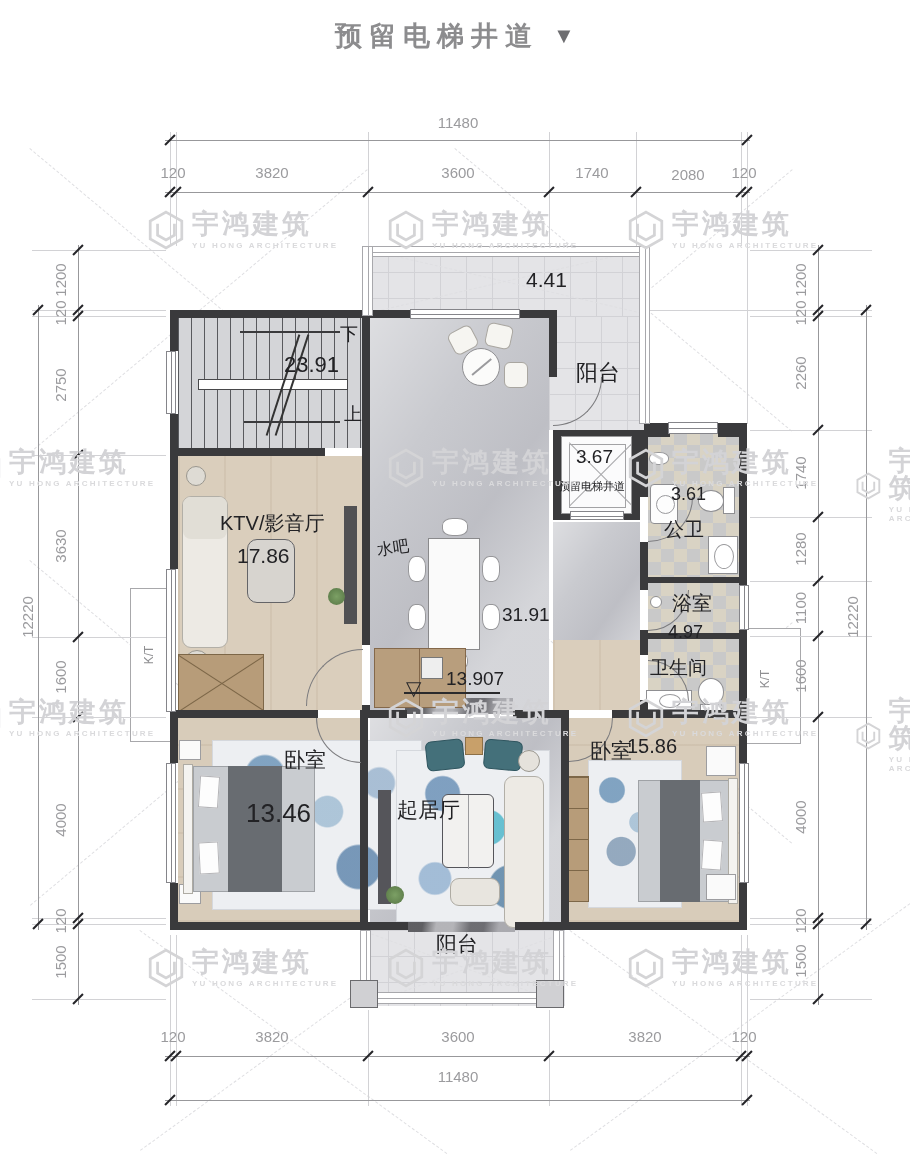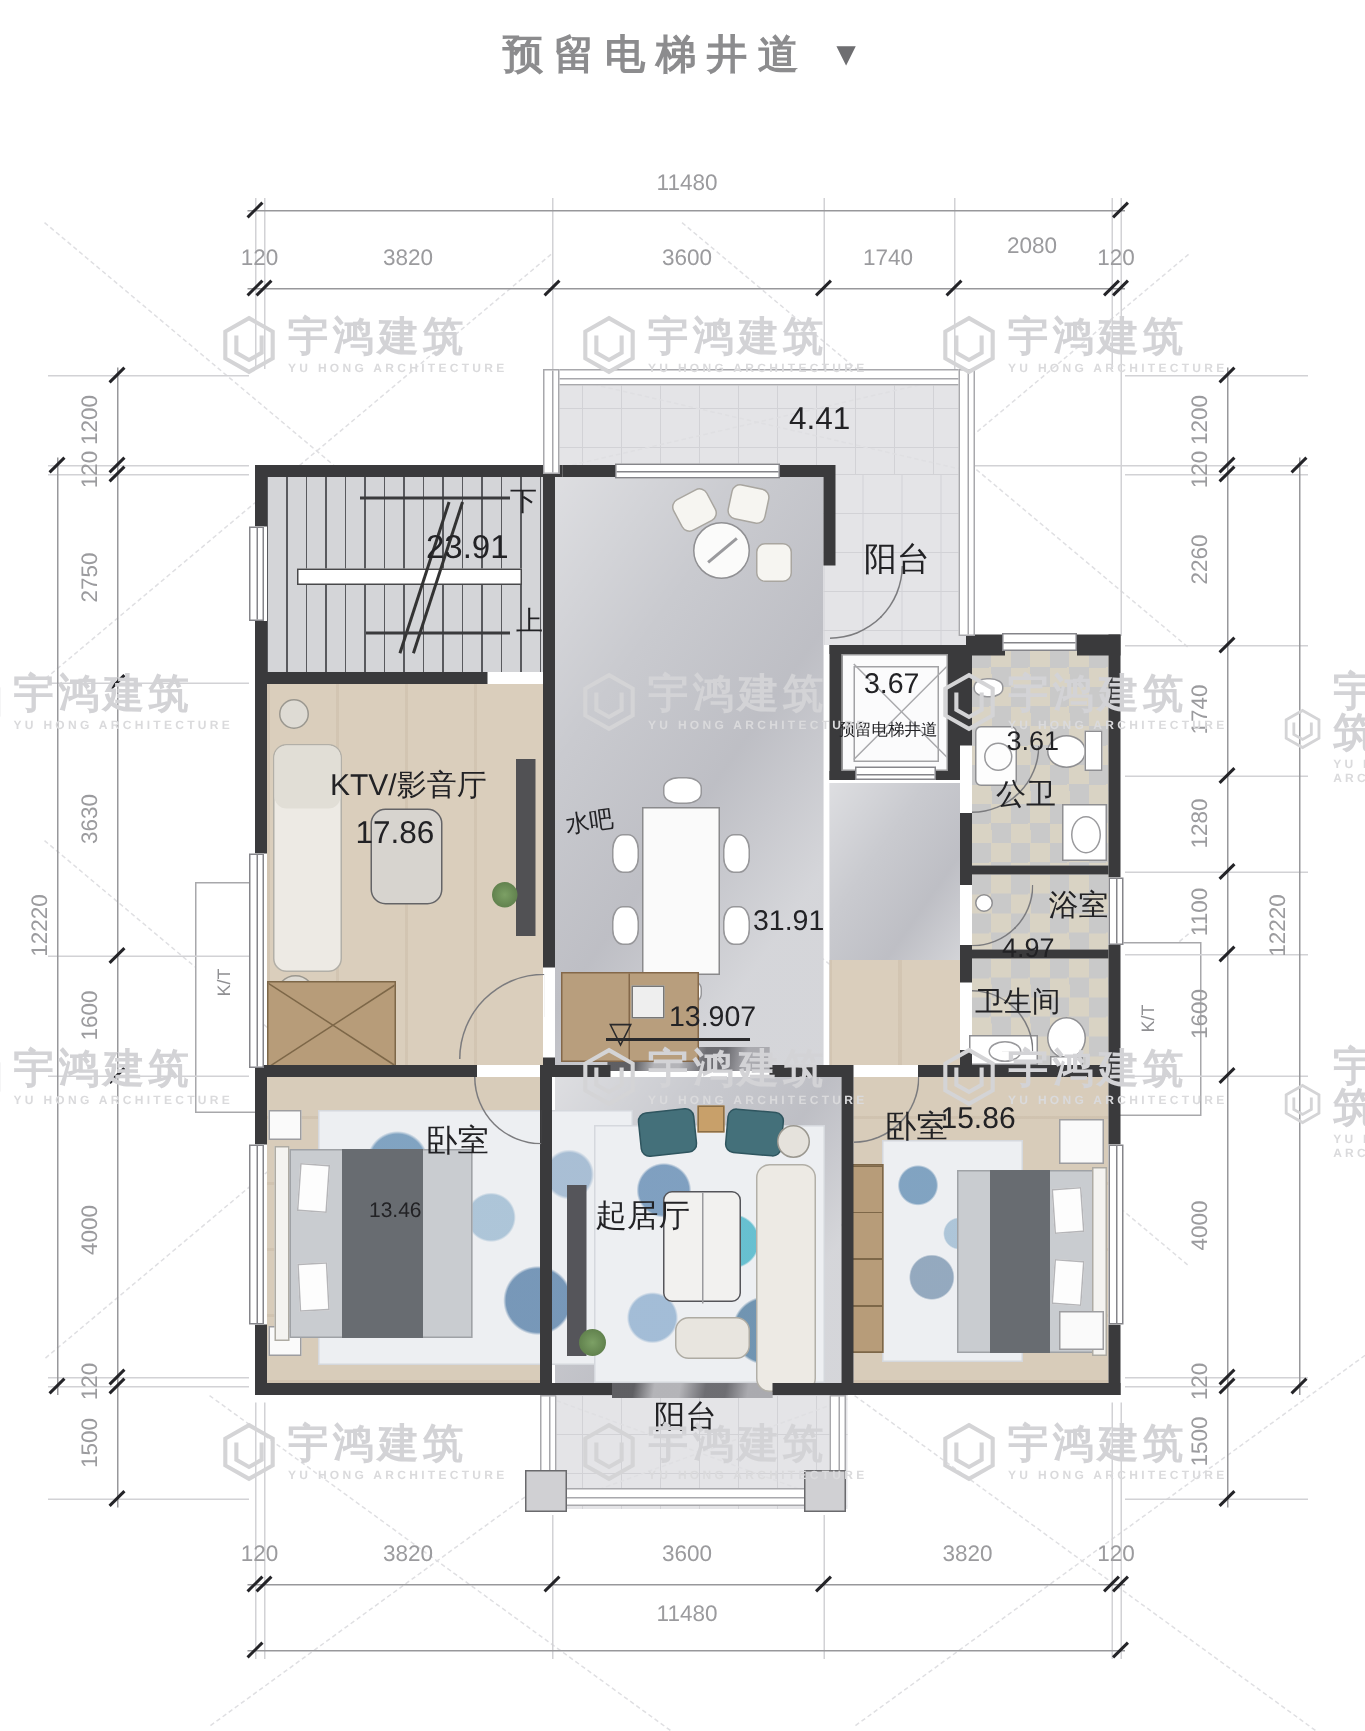--- a/index.html
+++ b/index.html
@@ -208,28 +208,28 @@
   <span class="roomlabel" style="left:284px;top:352px;font-size:22px">23.91</span>
   <span class="roomlabel" style="left:344px;top:402px;font-size:18px">上</span>
   <span class="roomlabel" style="left:576px;top:446px;font-size:19px">3.67</span>
   <span class="roomlabel" style="left:559px;top:479px;font-size:11px">预留电梯井道</span>
   <span class="roomlabel" style="left:671px;top:484px;font-size:18px">3.61</span>
   <span class="roomlabel" style="left:664px;top:516px;font-size:20px">公卫</span>
   <span class="roomlabel" style="left:220px;top:510px;font-size:20px">KTV/影音厅</span>
   <span class="roomlabel" style="left:237px;top:544px;font-size:21px">17.86</span>
   <span class="roomlabel" style="left:377px;top:538px;font-size:16px;transform:rotate(-8deg)">水吧</span>
   <span class="roomlabel" style="left:502px;top:604px;font-size:19px">31.91</span>
-  <span class="roomlabel" style="left:699px;top:590px;font-size:20px">浴室</span>
+  <span class="roomlabel" style="left:672px;top:590px;font-size:20px">浴室</span>
   <span class="roomlabel" style="left:668px;top:622px;font-size:18px">4.97</span>
   <span class="roomlabel" style="left:650px;top:655px;font-size:19px">卫生间</span>
   <span class="roomlabel" style="left:446px;top:668px;font-size:19px">13.907</span>
   <span class="roomlabel" style="left:406px;top:676px;font-size:20px;color:#2a2a2c">▽</span>
   <div class="abs" style="left:404px;top:692px;width:96px;height:1.6px;background:#2a2a2c;z-index:20"></div>
   <span class="roomlabel" style="left:284px;top:746px;font-size:21px">卧室</span>
-  <span class="roomlabel" style="left:246px;top:798px;font-size:14px">13.46</span>
+  <span class="roomlabel" style="left:246px;top:798px;font-size:26px">13.46</span>
   <span class="roomlabel" style="left:397px;top:796px;font-size:21px">起居厅</span>
   <span class="roomlabel" style="left:590px;top:737px;font-size:21px">卧室</span>
   <span class="roomlabel" style="left:627px;top:735px;font-size:20px">15.86</span>
   <span class="roomlabel" style="left:436px;top:930px;font-size:21px">阳台</span>
   <span class="roomlabel" style="left:140px;top:648px;font-size:12px;color:#8f8f92;transform:rotate(-90deg)">K/T</span>
   <span class="roomlabel" style="left:756px;top:672px;font-size:12px;color:#8f8f92;transform:rotate(-90deg)">K/T</span>
 
 <div class="wall" style="left:170px;top:310px;width:205px;height:8px"></div>
     <div class="wall" style="left:375px;top:310px;width:35px;height:8px"></div>
     <div class="wall" style="left:520px;top:310px;width:33px;height:8px"></div>
@@ -354,21 +354,21 @@
     <div class="tick" style="left:811px;top:917px"></div>
     <div class="tick" style="left:811px;top:923px"></div>
     <div class="tick" style="left:811px;top:998px"></div>
     <div class="tick" style="left:859px;top:309px"></div>
     <div class="tick" style="left:859px;top:923px"></div>
     <span class="dimtext" style="left:458px;top:122px">11480</span>
     <span class="dimtext" style="left:173px;top:172px">120</span>
     <span class="dimtext" style="left:272px;top:172px">3820</span>
     <span class="dimtext" style="left:458px;top:172px">3600</span>
     <span class="dimtext" style="left:592px;top:172px">1740</span>
-    <span class="dimtext" style="left:688px;top:164px">2080</span>
+    <span class="dimtext" style="left:688px;top:174px">2080</span>
     <span class="dimtext" style="left:744px;top:172px">120</span>
     <span class="dimtext" style="left:173px;top:1036px">120</span>
     <span class="dimtext" style="left:272px;top:1036px">3820</span>
     <span class="dimtext" style="left:458px;top:1036px">3600</span>
     <span class="dimtext" style="left:645px;top:1036px">3820</span>
     <span class="dimtext" style="left:744px;top:1036px">120</span>
     <span class="dimtext" style="left:458px;top:1076px">11480</span>
     <span class="dimtext vert" style="left:27px;top:617px">12220</span>
     <span class="dimtext vert" style="left:60px;top:280px">1200</span>
     <span class="dimtext vert" style="left:60px;top:313px">120</span>

